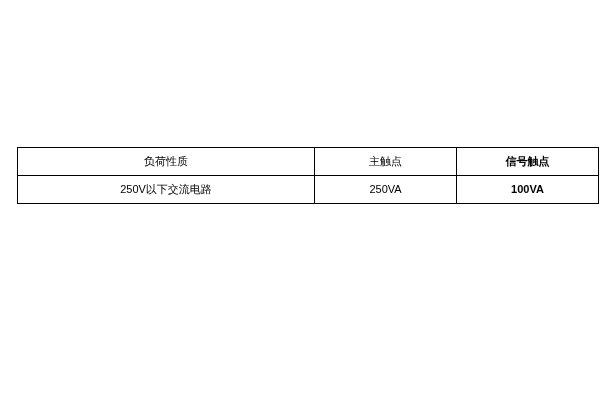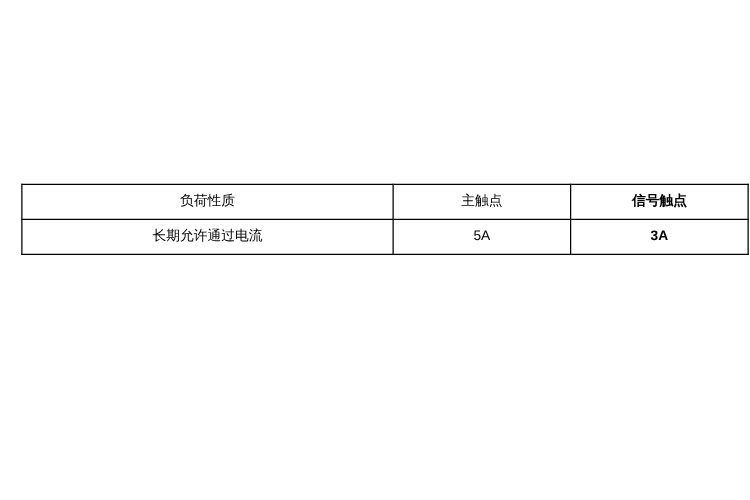--- a/index.html
+++ b/index.html
@@ -47,19 +47,19 @@
 
 <div class="page">
   <table class="spec-table">
     <tbody>
       <tr>
         <td class="col-desc">负荷性质</td>
         <td class="col-main">主触点</td>
         <td class="col-sig">信号触点</td>
       </tr>
       <tr>
-        <td class="col-desc">长期允许通过电流</td>
-        <td class="col-main">5A</td>
-        <td class="col-sig">3A</td>
+        <td class="col-desc">250V以下交流电路</td>
+        <td class="col-main">250VA</td>
+        <td class="col-sig">100VA</td>
       </tr>
     </tbody>
   </table>
 </div>
 
 </body></html>

